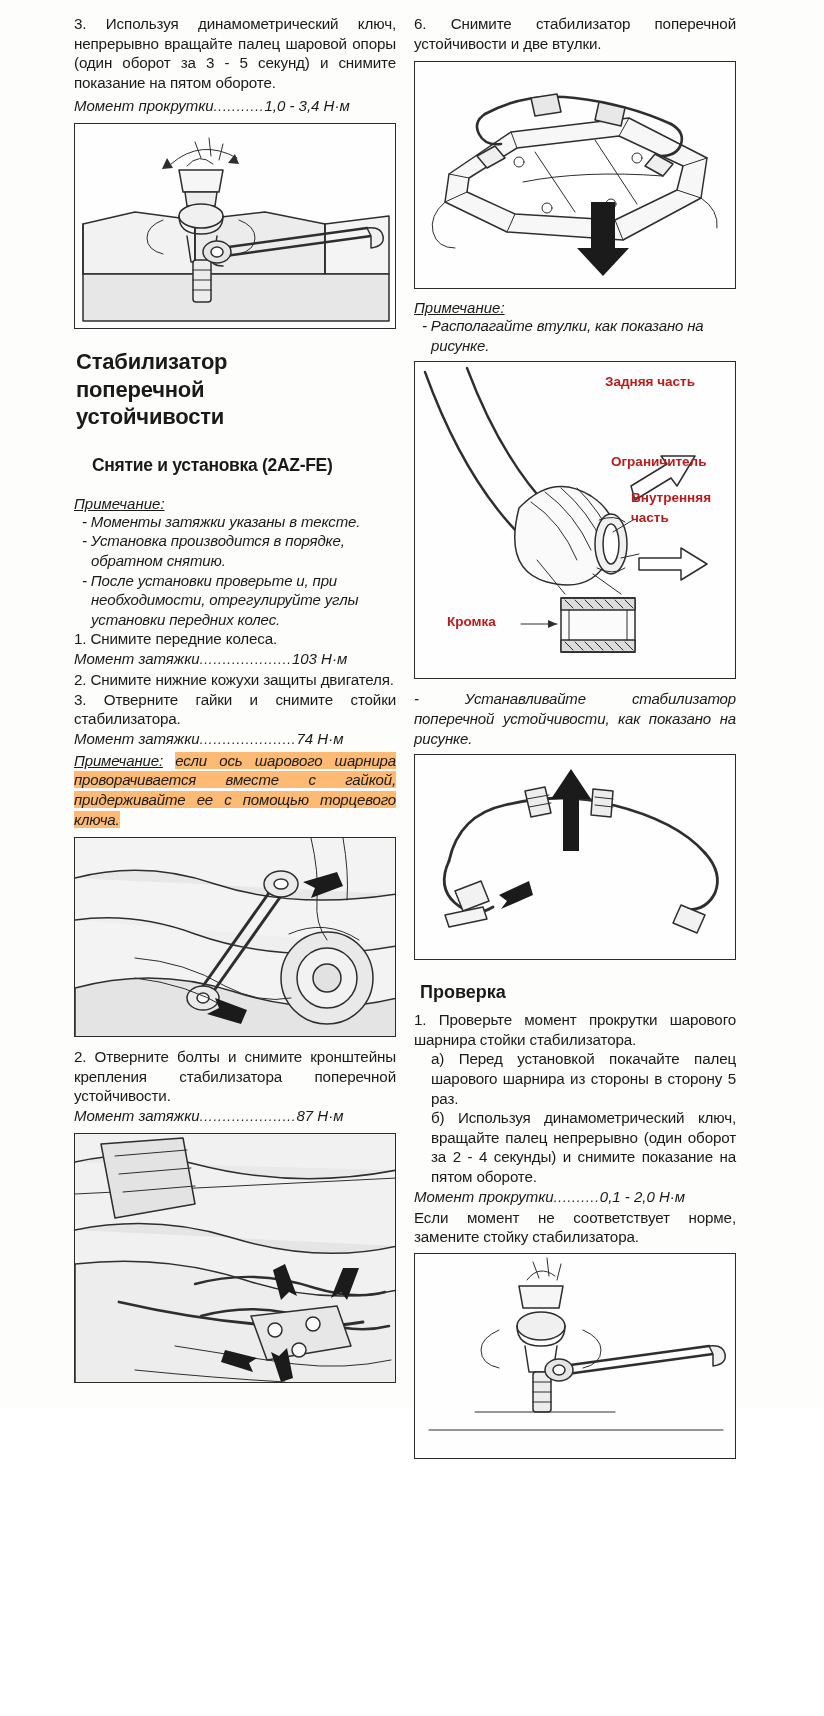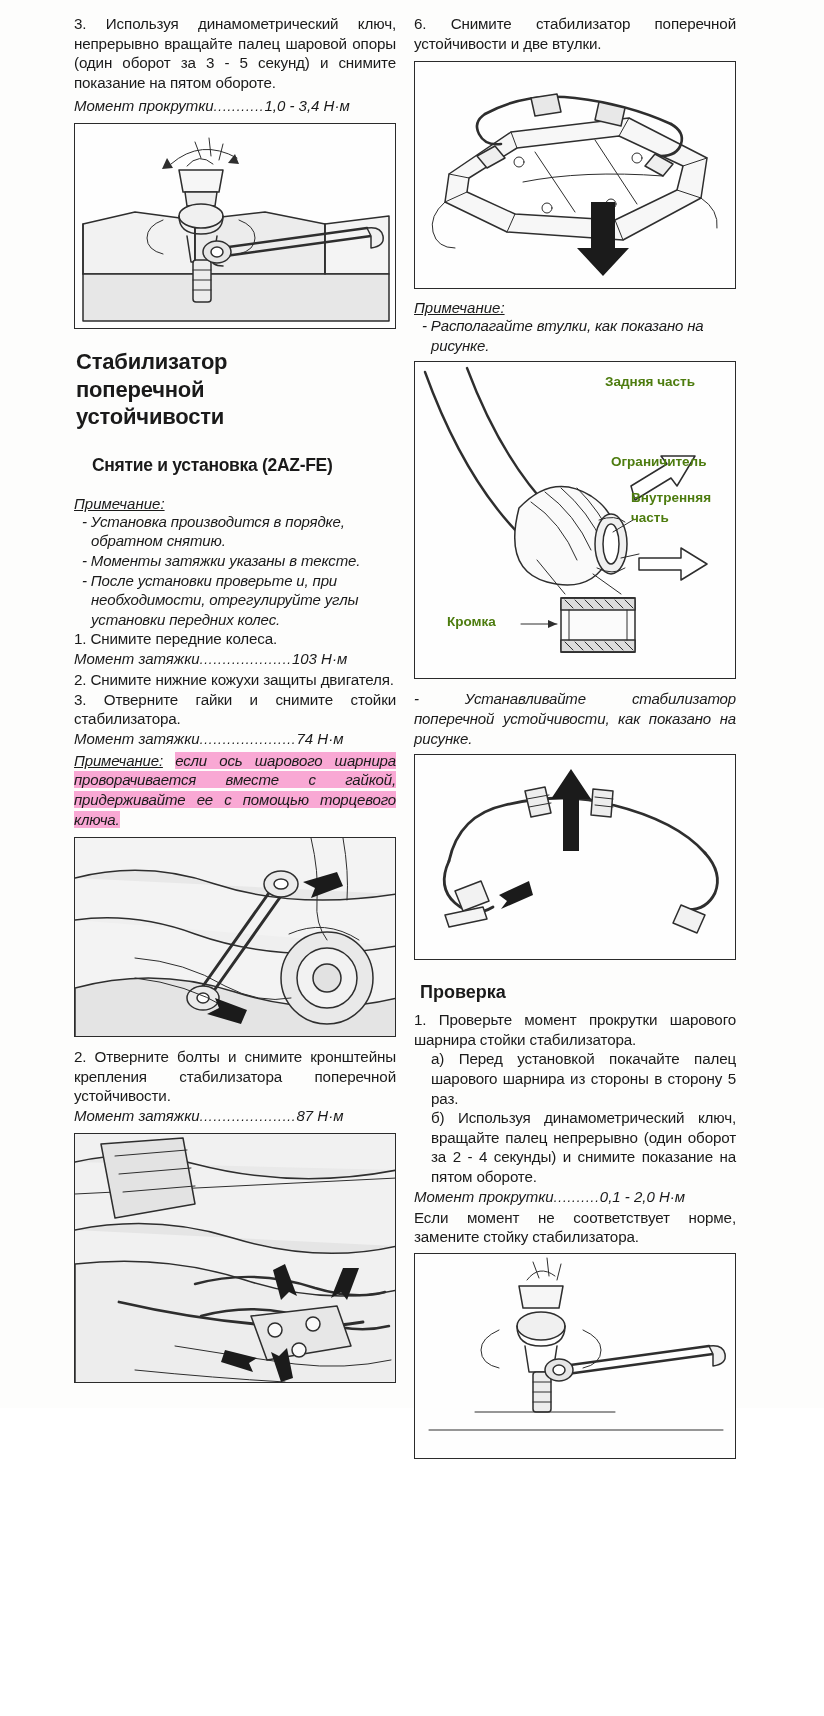--- a/index.html
+++ b/index.html
@@ -68,21 +68,21 @@
   .note-label {
     font-style: italic;
     text-decoration: underline;
     font-size: 15px;
   }
   .indent {
     padding-left: 17px;
     text-indent: -9px;
   }
   .hl {
-    background: #f9a8d4;
+    background: #fdba74;
   }
   .torque {
     font-style: italic;
     font-size: 15px;
     line-height: 20px;
     white-space: nowrap;
   }
   .dots {
     letter-spacing: 1px;
     font-size: 13px;
@@ -93,21 +93,21 @@
     background: #fefefe;
     position: relative;
     box-sizing: border-box;
     overflow: hidden;
   }
   .fig svg { display: block; }
   .fig-label {
     position: absolute;
     font-size: 13.5px;
     font-weight: bold;
-    color: #4d7c0f;
+    color: #b91c1c;
     white-space: nowrap;
   }
   .sp4 { height: 4px; }
   .sp6 { height: 6px; }
   .sp8 { height: 8px; }
   .sp10 { height: 10px; }
   .sp14 { height: 14px; }
   .sp18 { height: 18px; }
   
   .sk {
@@ -180,22 +180,22 @@
     <div class="sp18"></div>
 
     <h1 class="h1">Стабилизатор</h1>
     <h1 class="h1">поперечной</h1>
     <h1 class="h1">устойчивости</h1>
 
     <div class="sp4"></div>
     <h2 class="h2">Снятие и установка (2AZ-FE)</h2>
 
     <div class="note-label">Примечание:</div>
+    <p class="ital indent">- Моменты затяжки указаны в тексте.</p>
     <p class="ital indent">- Установка производится в порядке, обратном снятию.</p>
-    <p class="ital indent">- Моменты затяжки указаны в тексте.</p>
     <p class="ital indent">- После установки проверьте и, при необходимости, отрегулируйте углы установки передних колес.</p>
 
     <p class="txt">1. Снимите передние колеса.</p>
 
     <div class="torque">
       <span>Момент затяжки</span><span class="dots">....................</span><span>103 Н·м</span>
     </div>
 
     <p class="txt just">2. Снимите нижние кожухи защиты двигателя.</p>
     <p class="txt just">3. Отверните гайки и снимите стойки стабилизатора.</p>

